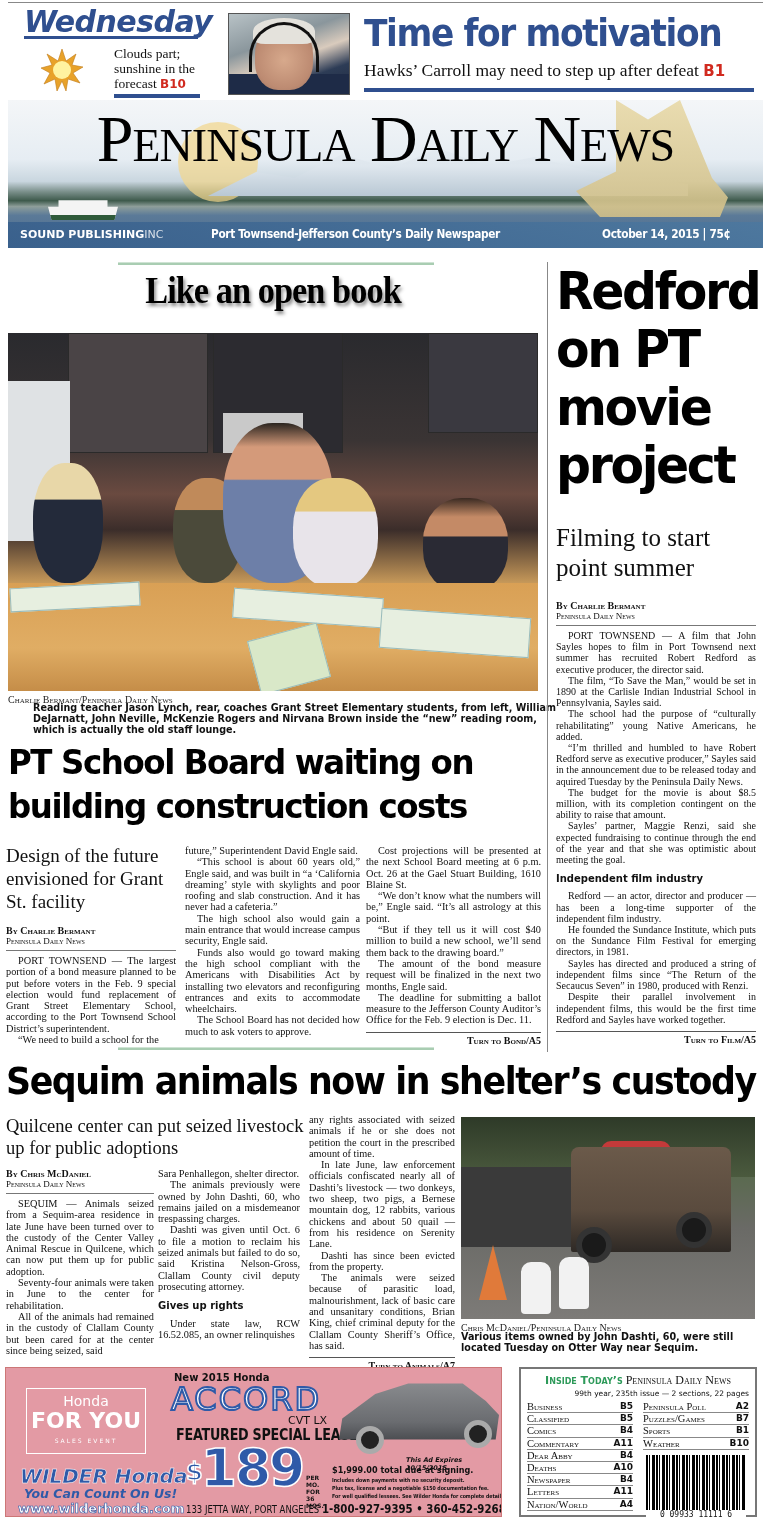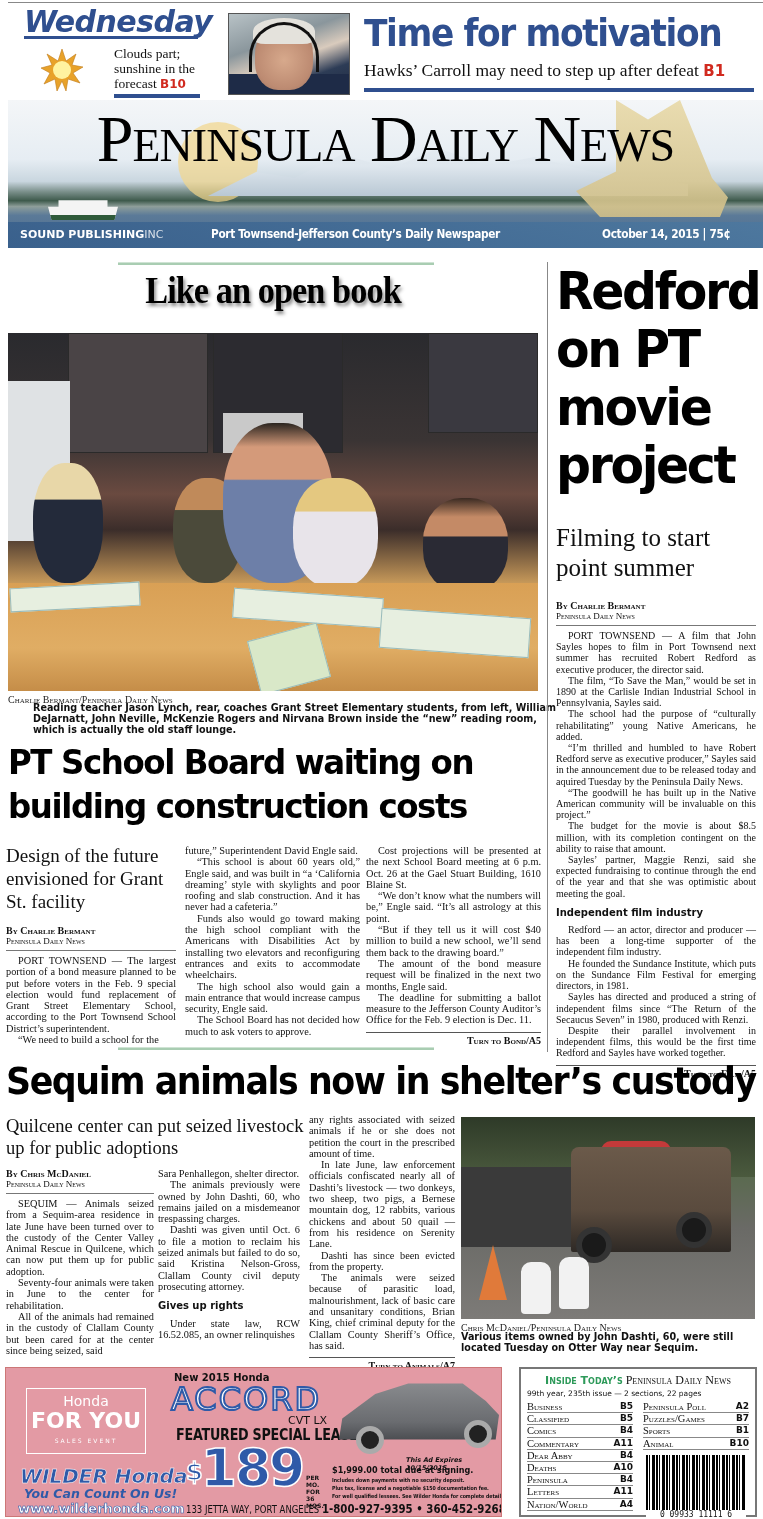--- a/index.html
+++ b/index.html
@@ -93,21 +93,21 @@
   .ad-fine { position: absolute; left: 326px; top: 108px; font-family: "DejaVu Sans", sans-serif; font-weight: bold; font-size: 5.5px; line-height: 8px; color: #111; white-space: nowrap; transform: scaleX(0.85); transform-origin: left; }
   .ad-addr { position: absolute; left: 180px; top: 134px; font-family: "DejaVu Sans", sans-serif; font-size: 10px; color: #111; white-space: nowrap; transform: scaleX(0.85); transform-origin: left; }
   .ad-addr b { font-size: 12px; }
   .ad-car { position: absolute; left: 328px; top: 12px; width: 165px; height: 70px; background: linear-gradient(180deg, #8b8d90 0%, #6a6c70 60%, #3a3c40 100%); clip-path: polygon(5% 55%, 25% 20%, 45% 5%, 78% 5%, 92% 30%, 100% 50%, 98% 85%, 3% 85%); }
   .ad-wheel { position: absolute; width: 28px; height: 28px; border-radius: 50%; background: #222; border: 5px solid #aaa; }
 
   
   .index { left: 519px; top: 1367px; width: 238px; height: 150px; border: 2px solid #777; padding: 4px 6px; }
   .index-title { text-align: center; font-family: "Liberation Serif", serif; font-size: 12px; font-variant: small-caps; white-space: nowrap; }
   .index-title b { color: #2e9a5a; font-family: "DejaVu Sans", sans-serif; font-size: 11px; }
-  .index-sub { text-align: left; font-family: "DejaVu Sans", sans-serif; font-size: 7.5px; margin-top: 1px; }
+  .index-sub { text-align: right; font-family: "DejaVu Sans", sans-serif; font-size: 7.5px; margin-top: 1px; }
   .idx-cols { display: flex; gap: 10px; margin-top: 3px; }
   .idx-col { flex: 1; }
   .idx-row { display: flex; justify-content: space-between; border-bottom: 1px solid #888; font-family: "Liberation Serif", serif; font-variant: small-caps; font-size: 10.5px; line-height: 11.2px; }
   .idx-row .pg { font-family: "DejaVu Sans", sans-serif; font-weight: bold; font-size: 9px; }
   .barcode { margin: 5px auto 0 auto; width: 100px; height: 62px; background: repeating-linear-gradient(90deg, #000 0 2px, #fff 2px 3px, #000 3px 4px, #fff 4px 6px, #000 6px 9px, #fff 9px 10px); position: relative; }
   .barcode-num { position: absolute; left: 0; bottom: -2px; width: 100px; text-align: center; background: #fff; font-family: "DejaVu Sans Mono", monospace; font-size: 8px; margin-top: 8px; }
 </style>
 </head>
 <body>
 
@@ -180,22 +180,22 @@
   <div class="byline">By Charlie Bermant</div>
   <div class="byline2">Peninsula Daily News</div>
   <div class="body-col">
     <p>PORT TOWNSEND — The largest portion of a bond measure planned to be put before voters in the Feb. 9 special election would fund replacement of Grant Street Elementary School, according to the Port Townsend School District’s superintendent.</p>
     <p>“We need to build a school for the</p>
   </div>
 </div>
 <div class="abs body-col" style="left:185px; top:845px; width:175px;">
   <p class="noindent">future,” Superintendent David Engle said.</p>
   <p>“This school is about 60 years old,” Engle said, and was built in “a ‘California dreaming’ style with skylights and poor roofing and slab construction. And it has never had a cafeteria.”</p>
+  <p>The high school also would gain a main entrance that would increase campus security, Engle said.</p>
   <p>Funds also would go toward making the high school compliant with the Americans with Disabilities Act by installing two elevators and reconfiguring entrances and exits to accommodate wheelchairs.</p>
-  <p>The high school also would gain a main entrance that would increase campus security, Engle said.</p>
   <p>The School Board has not decided how much to ask voters to approve.</p>
 </div>
 <div class="abs body-col" style="left:366px; top:845px; width:175px;">
   <p>Cost projections will be presented at the next School Board meeting at 6 p.m. Oct. 26 at the Gael Stuart Building, 1610 Blaine St.</p>
   <p>“We don’t know what the numbers will be,” Engle said. “It’s all astrology at this point.</p>
   <p>“But if they tell us it will cost $40 million to build a new school, we’ll send them back to the drawing board.”</p>
   <p>The amount of the bond measure request will be finalized in the next two months, Engle said.</p>
   <p>The deadline for submitting a ballot measure to the Jefferson County Auditor’s Office for the Feb. 9 election is Dec. 11.</p>
   <div class="jump">Turn to Bond/A5</div>
 </div>
@@ -210,21 +210,20 @@
 </div>
 <div class="abs deck redford-deck">Filming to start point summer</div>
 <div class="abs" style="left:556px; top:600px; width:200px;">
   <div class="byline">By Charlie Bermant</div>
   <div class="byline2">Peninsula Daily News</div>
   <div class="body-col" style="font-size:10px; line-height:11.2px;">
     <p>PORT TOWNSEND — A film that John Sayles hopes to film in Port Townsend next summer has recruited Robert Redford as executive producer, the director said.</p>
     <p>The film, “To Save the Man,” would be set in 1890 at the Carlisle Indian Industrial School in Pennsylvania, Sayles said.</p>
     <p>The school had the purpose of “culturally rehabilitating” young Native Americans, he added.</p>
     <p>“I’m thrilled and humbled to have Robert Redford serve as executive producer,” Sayles said in the announcement due to be released today and aquired Tuesday by the Peninsula Daily News.</p>
-    <p>“The goodwill he has built up in the Native American community will be invaluable on this project.”</p>
     <p>The budget for the movie is about $8.5 million, with its completion contingent on the ability to raise that amount.</p>
     <p>Sayles’ partner, Maggie Renzi, said she expected fundraising to continue through the end of the year and that she was optimistic about meeting the goal.</p>
     <div class="subhead">Independent film industry</div>
     <p>Redford — an actor, director and producer — has been a long-time supporter of the independent film industry.</p>
     <p>He founded the Sundance Institute, which puts on the Sundance Film Festival for emerging directors, in 1981.</p>
     <p>Sayles has directed and produced a string of independent films since “The Return of the Secaucus Seven” in 1980, produced with Renzi.</p>
     <p>Despite their parallel involvement in independent films, this would be the first time Redford and Sayles have worked together.</p>
   </div>
   <div class="jump">Turn to Film/A5</div>
 </div>
@@ -324,21 +323,21 @@
         </div>
       <div class="idx-row">
           <span>Dear Abby</span>
           <span class="pg">B4</span>
         </div>
       <div class="idx-row">
           <span>Deaths</span>
           <span class="pg">A10</span>
         </div>
       <div class="idx-row">
-          <span>Peninsula</span>
+          <span>Newspaper</span>
           <span class="pg">B4</span>
         </div>
       <div class="idx-row">
           <span>Letters</span>
           <span class="pg">A11</span>
         </div>
       <div class="idx-row">
           <span>Nation/World</span>
           <span class="pg">A4</span>
         </div>
@@ -350,21 +349,21 @@
         </div>
       <div class="idx-row">
           <span>Puzzles/Games</span>
           <span class="pg">B7</span>
         </div>
       <div class="idx-row">
           <span>Sports</span>
           <span class="pg">B1</span>
         </div>
       <div class="idx-row">
-          <span>Animal</span>
+          <span>Weather</span>
           <span class="pg">B10</span>
         </div>
       <div class="barcode">
         <div class="barcode-num">0 09933 11111 6</div>
       </div>
     </div>
   </div>
 </div>
 
 </body></html>

